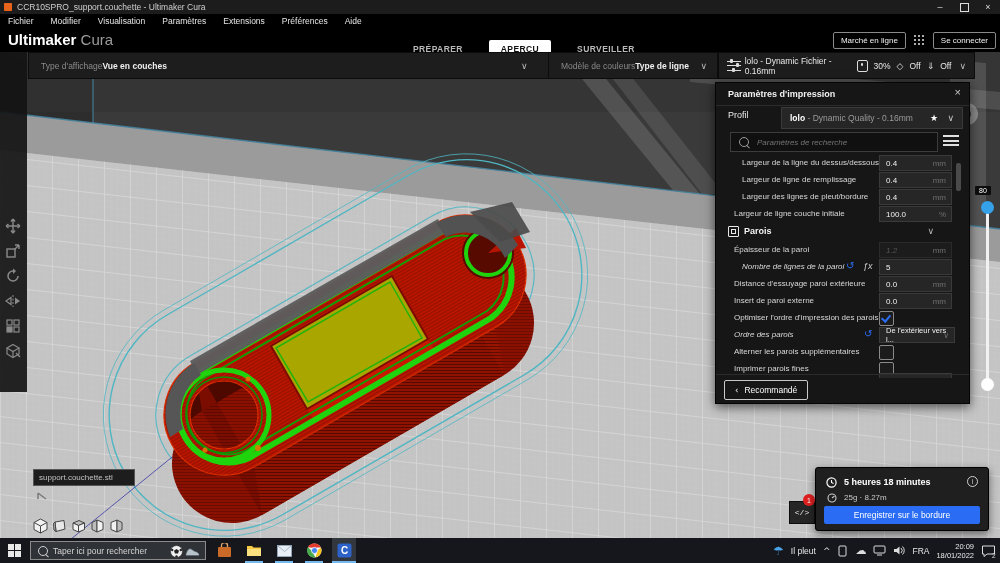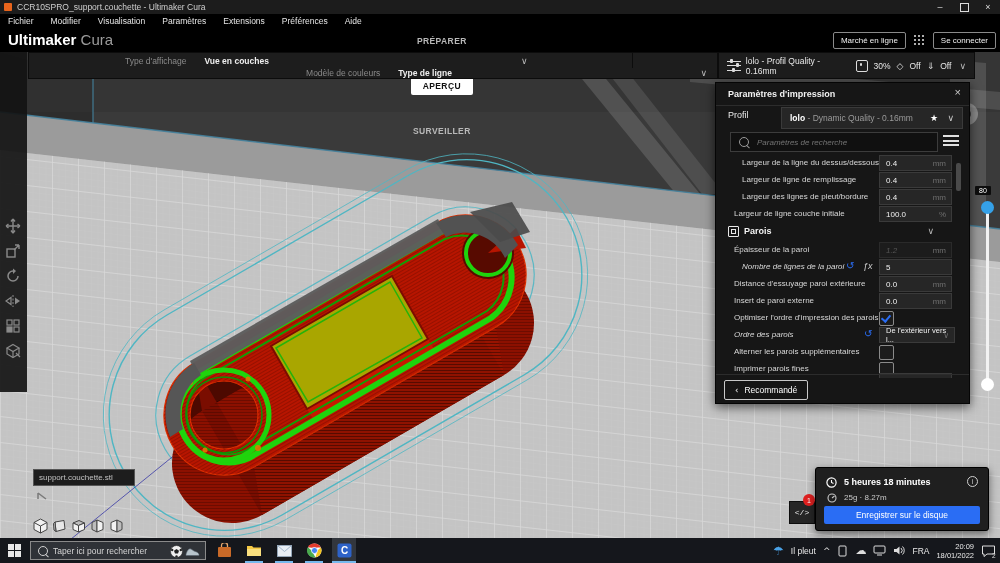--- a/index.html
+++ b/index.html
@@ -12,32 +12,32 @@
   .wincontrols{position:absolute;right:0;top:0;height:14px;display:flex;}
   .winbtn{width:24px;height:14px;display:flex;align-items:center;justify-content:center;color:#ddd;font-size:9px;}
   .maxglyph{width:7px;height:7px;border:1px solid #ddd;}
   
   .menubar{left:0;top:14px;width:1000px;height:14px;background:#000;display:flex;align-items:center;gap:17px;padding-left:8px;box-sizing:border-box;}
   .menuitem{color:#e6e6e6;font-size:8.5px;}
   
   .header{left:0;top:28px;width:1000px;height:24px;background:#000;text-align:right;}
   .logo{position:absolute;left:8px;top:3px;font-size:15px;color:#fff;}
   .logo b{font-weight:bold;} .logo span{color:#9c9c9c;font-weight:300;}
-  .tabs{position:absolute;left:405px;top:4px;display:flex;gap:27px;align-items:center;flex-direction:column;}
+  .tabs{position:absolute;left:405px;top:12px;display:flex;gap:18px;align-items:center;}
   .tab{color:#b9b9b9;font-size:8.5px;font-weight:bold;letter-spacing:.4px;padding:4px 8px;}
   .tab.active{background:#fff;color:#111;border-radius:2px;padding:4px 12px;}
   .hdr-right{position:absolute;right:4px;top:4px;display:flex;gap:8px;align-items:center;}
   .hdrbtn{border:1px solid #8a8a8a;color:#f0f0f0;font-size:8px;padding:3px 7px;border-radius:2px;background:transparent;}
   .dotgrid{width:11px;height:11px;display:grid;grid-template-columns:repeat(3,3px);grid-template-rows:repeat(3,3px);gap:1px;}
   .dotgrid i{width:2.4px;height:2.4px;background:#e8e8e8;border-radius:50%;}
   
-  .viewbar{left:28px;top:52px;width:690px;height:27px;background:#1d1d1d;border:1px solid #0c0c0c;box-sizing:border-box;display:flex;align-items:center;flex-direction:column;}
+  .viewbar{left:28px;top:52px;width:690px;height:27px;background:#1d1d1d;border:1px solid #0c0c0c;box-sizing:border-box;display:flex;align-items:center;}
   .vb-seg{display:flex;align-items:center;height:100%;}
   .vb-label{color:#8a8a8a;font-size:8.5px;margin-left:12px;}
-  .vb-value{color:#efefef;font-size:8.5px;font-weight:bold;margin-left:18px;text-align:right;}
+  .vb-value{color:#efefef;font-size:8.5px;font-weight:bold;margin-left:0;text-align:right;}
   .chev{color:#bbb;font-size:9px;font-family:"DejaVu Sans",sans-serif;}
   .printerbar{left:718px;top:52px;width:257px;height:27px;background:#1d1d1d;border:1px solid #0c0c0c;box-sizing:border-box;display:flex;align-items:center;color:#e8e8e8;font-size:8.5px;gap:6px;padding:0 8px;}
   .slidericon{width:14px;height:12px;position:relative;}
   .slidericon i{position:absolute;left:0;width:14px;height:1.4px;background:#ddd;}
   .slidericon i:nth-child(1){top:1px;} .slidericon i:nth-child(2){top:5.5px;} .slidericon i:nth-child(3){top:10px;}
   .slidericon b{position:absolute;width:3px;height:4px;background:#ddd;border-radius:1px;}
   .pb-ic{color:#ddd;font-size:9px;}
   .sqic{width:10px;height:10px;border:1.4px solid #ddd;border-radius:2px;position:relative;}
   .sqic i{position:absolute;left:2.6px;top:2.6px;width:2.5px;height:2.5px;background:#ddd;border-radius:50%;}
   
@@ -275,21 +275,21 @@
 
   <div class="abs printerbar">
     <span class="slidericon">
         <i></i>
         <i></i>
         <i></i>
         <b style="left:3px;top:-1px;"></b>
         <b style="left:9px;top:3.5px;"></b>
         <b style="left:5px;top:8px;"></b>
       </span>
-    <span>lolo - Profil Quality - 0.16mm</span>
+    <span>lolo - Dynamic Fichier - 0.16mm</span>
     <span class="sqic" style="margin-left:6px;">
         <i></i>
       </span>
     <span>30%</span>
     <span class="pb-ic glyph">◇</span>
     <span>Off</span>
     <span class="pb-ic glyph">⇓</span>
     <span>Off</span>
     <span class="chev glyph" style="margin-left:2px;">∨</span>
   </div>
@@ -506,21 +506,21 @@
         <path d="M5.5,3 V5.5 L7.5,6.5" stroke="#fff" stroke-width="1.1" fill="none"></path>
       </svg>
     <span class="sumtime">5 heures 18 minutes</span>
     <span class="infoic">i</span>
     <svg class="abs" style="left:11px;top:25px;" width="10" height="10" viewBox="0 0 10 10">
         <circle cx="5" cy="5" r="4" fill="none" stroke="#c9c9c9" stroke-width="1.1"></circle>
         <path d="M5,5 L7.5,3" stroke="#c9c9c9" stroke-width="1.1"></path>
       </svg>
     <span class="summat">25g · 8.27m</span>
     <div class="savebtn">
-        <span>Enregistrer sur le disque</span>
+        <span>Enregistrer sur le bordure</span>
       </div>
   </div>
 
   <div class="abs taskbar">
     <div class="startic">
         <i></i>
         <i></i>
         <i></i>
         <i></i>
       </div>

